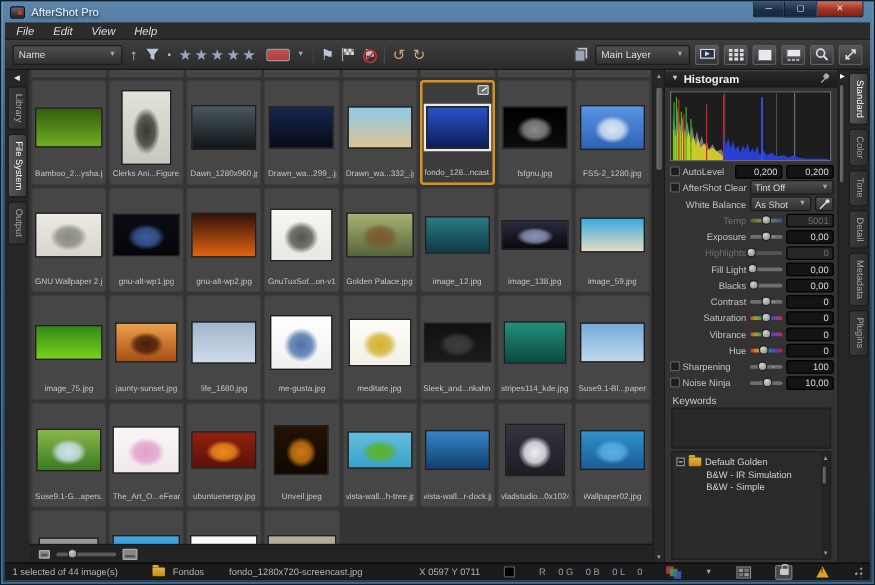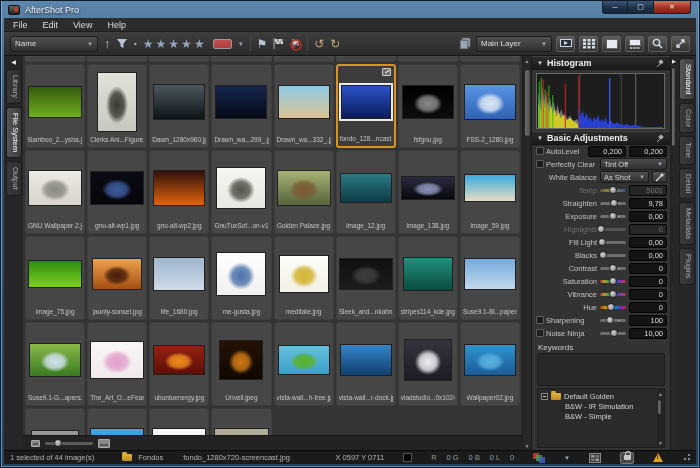--- a/index.html
+++ b/index.html
@@ -14,21 +14,21 @@
   #title-text{font-size:9px;color:#f2f6fa;text-shadow:0 1px 3px rgba(0,0,0,.9);}
   #caption{position:absolute;top:0;right:8px;display:flex;}
   .capbtn{height:13px;border:1px solid #10202f;border-top:none;display:flex;align-items:center;justify-content:center;
           color:#e8eef4;font-size:7px;background:linear-gradient(#3e5573,#1c2f47 60%,#16273c);}
   .capbtn.min{width:26px;border-radius:0 0 0 3px;}
   .capbtn.max{width:25px;border-left:none;border-right:none;}
   .capbtn.close{width:38px;border-radius:0 0 3px 0;background:linear-gradient(#d1705d,#a03422 55%,#7e2012);}
   
   #app{position:absolute;top:17px;left:3px;right:3px;bottom:3px;background:#2e2e2e;display:flex;flex-direction:column;overflow:hidden;}
   #menubar{height:14px;background:#2c2c2c;border-bottom:1px solid #1f1f1f;display:flex;align-items:center;gap:15px;padding-left:9px;}
-  .menu-item{font-size:9px;color:#dcdcdc;}
+  .menu-item{font-size:9px;color:#dcdcdc;font-style:italic;}
   #toolbar{height:24px;background:linear-gradient(#3e3e3e,#2b2b2b);border-bottom:1px solid #161616;display:flex;align-items:center;padding:0 6px;gap:6px;}
   .ddl{display:flex;align-items:center;justify-content:space-between;background:linear-gradient(#505050,#303030);
        border:1px solid #1c1c1c;border-radius:2px;height:16px;padding:0 4px;font-size:8px;color:#ddd;}
   .ddl .arr{color:#9ab;font-size:6px;margin-left:4px;}
   .tbi{color:#b9c5d6;font-size:12px;line-height:12px;display:flex;align-items:center;}
   #stars{color:#93a5bd;font-size:12px;letter-spacing:2px;}
   #label-swatch{width:19px;height:10px;background:linear-gradient(#c05050,#8e2e2e);border:1px solid #999;border-radius:2px;}
   .rot{color:#c9a878;font-size:12px;}
   .vsep{width:1px;height:14px;background:#1d1d1d;border-right:1px solid #4a4a4a;}
   #tb-right{margin-left:auto;display:flex;align-items:center;gap:4px;}
@@ -568,43 +568,35 @@
             <g stroke="#e02020" stroke-width="1">
                 <line x1="5" y1="6" x2="5" y2="56"></line>
                 <line x1="9" y1="18" x2="9" y2="56"></line>
                 <line x1="28" y1="10" x2="28" y2="56"></line>
                 <line x1="42" y1="2" x2="42" y2="56"></line>
               </g>
             <path d="M42 56 L42 34 L44 44 L46 38 L48 46 L50 40 L52 48 L54 44 L56 50 L58 44 L60 48 L62 42 L64 50 L66 46 L68 50 L70 44 L72 52 L75 48 L78 52 L82 50 L86 53 L92 52 L96 54 L100 52 L104 54 L110 55 L129 55 L129 56 Z" fill="#2840d0"></path>
             <line x1="74" y1="4" x2="74" y2="56" stroke="#3550e8" stroke-width="1.5"></line>
           </svg>
 
-          <div class="phead">
-            <span class="tri">▼</span>
-            <span class="ptitle">Basic Adjustments</span>
-            <span class="pin"><svg width="9" height="9" viewBox="0 0 9 9">
-                  <rect x="3" y="1" width="4" height="4" rx="1" fill="#aaa" transform="rotate(45 5 3)"></rect>
-                  <path d="M1 8 L4 5" stroke="#aaa" stroke-width="1"></path>
-                </svg></span>
-          </div>
           <div id="adj-rows">
               <div class="adj-row">
                 <div class="lblcol haschk">
                   <span class="cb"></span>
                   <span class="adj-label">AutoLevel</span>
                 </div>
                 <div style="flex: 1 1 0%; display: flex; gap: 3px; justify-content: flex-end;">
                   <div class="valbox">0,200</div>
                   <div class="valbox">0,200</div>
                 </div>
               </div>
               <div class="adj-row">
                 <div class="lblcol haschk">
                   <span class="cb"></span>
-                  <span class="adj-label">Perfectly Clear</span>
+                  <span class="adj-label">AfterShot Clear</span>
                 </div>
                 <div class="sel-ctl">
                   <span>Tint Off</span>
                   <span class="arr">▼</span>
                 </div>
               </div>
               <div class="adj-row">
                 <div class="lblcol">
                   <span class="adj-label">White Balance</span>
                 </div>
@@ -621,31 +613,20 @@
               </div>
               <div class="adj-row dis">
                 <div class="lblcol">
                   <span class="adj-label">Temp</span>
                 </div>
                 <div class="sliderwrap">
                   <div class="track temp"></div>
                   <div class="handle" style="left: calc(50% - 4px);"></div>
                 </div>
                 <div class="valbox">5001</div>
-              </div>
-              <div class="adj-row">
-                <div class="lblcol">
-                  <span class="adj-label">Straighten</span>
-                </div>
-                <div class="sliderwrap">
-                  <div class="track plain"></div>
-                  <div class="ticks"></div>
-                  <div class="handle" style="left: calc(55% - 4px);"></div>
-                </div>
-                <div class="valbox">9,78</div>
               </div>
               <div class="adj-row">
                 <div class="lblcol">
                   <span class="adj-label">Exposure</span>
                 </div>
                 <div class="sliderwrap">
                   <div class="track plain"></div>
                   <div class="ticks"></div>
                   <div class="handle" style="left: calc(50% - 4px);"></div>
                 </div>

